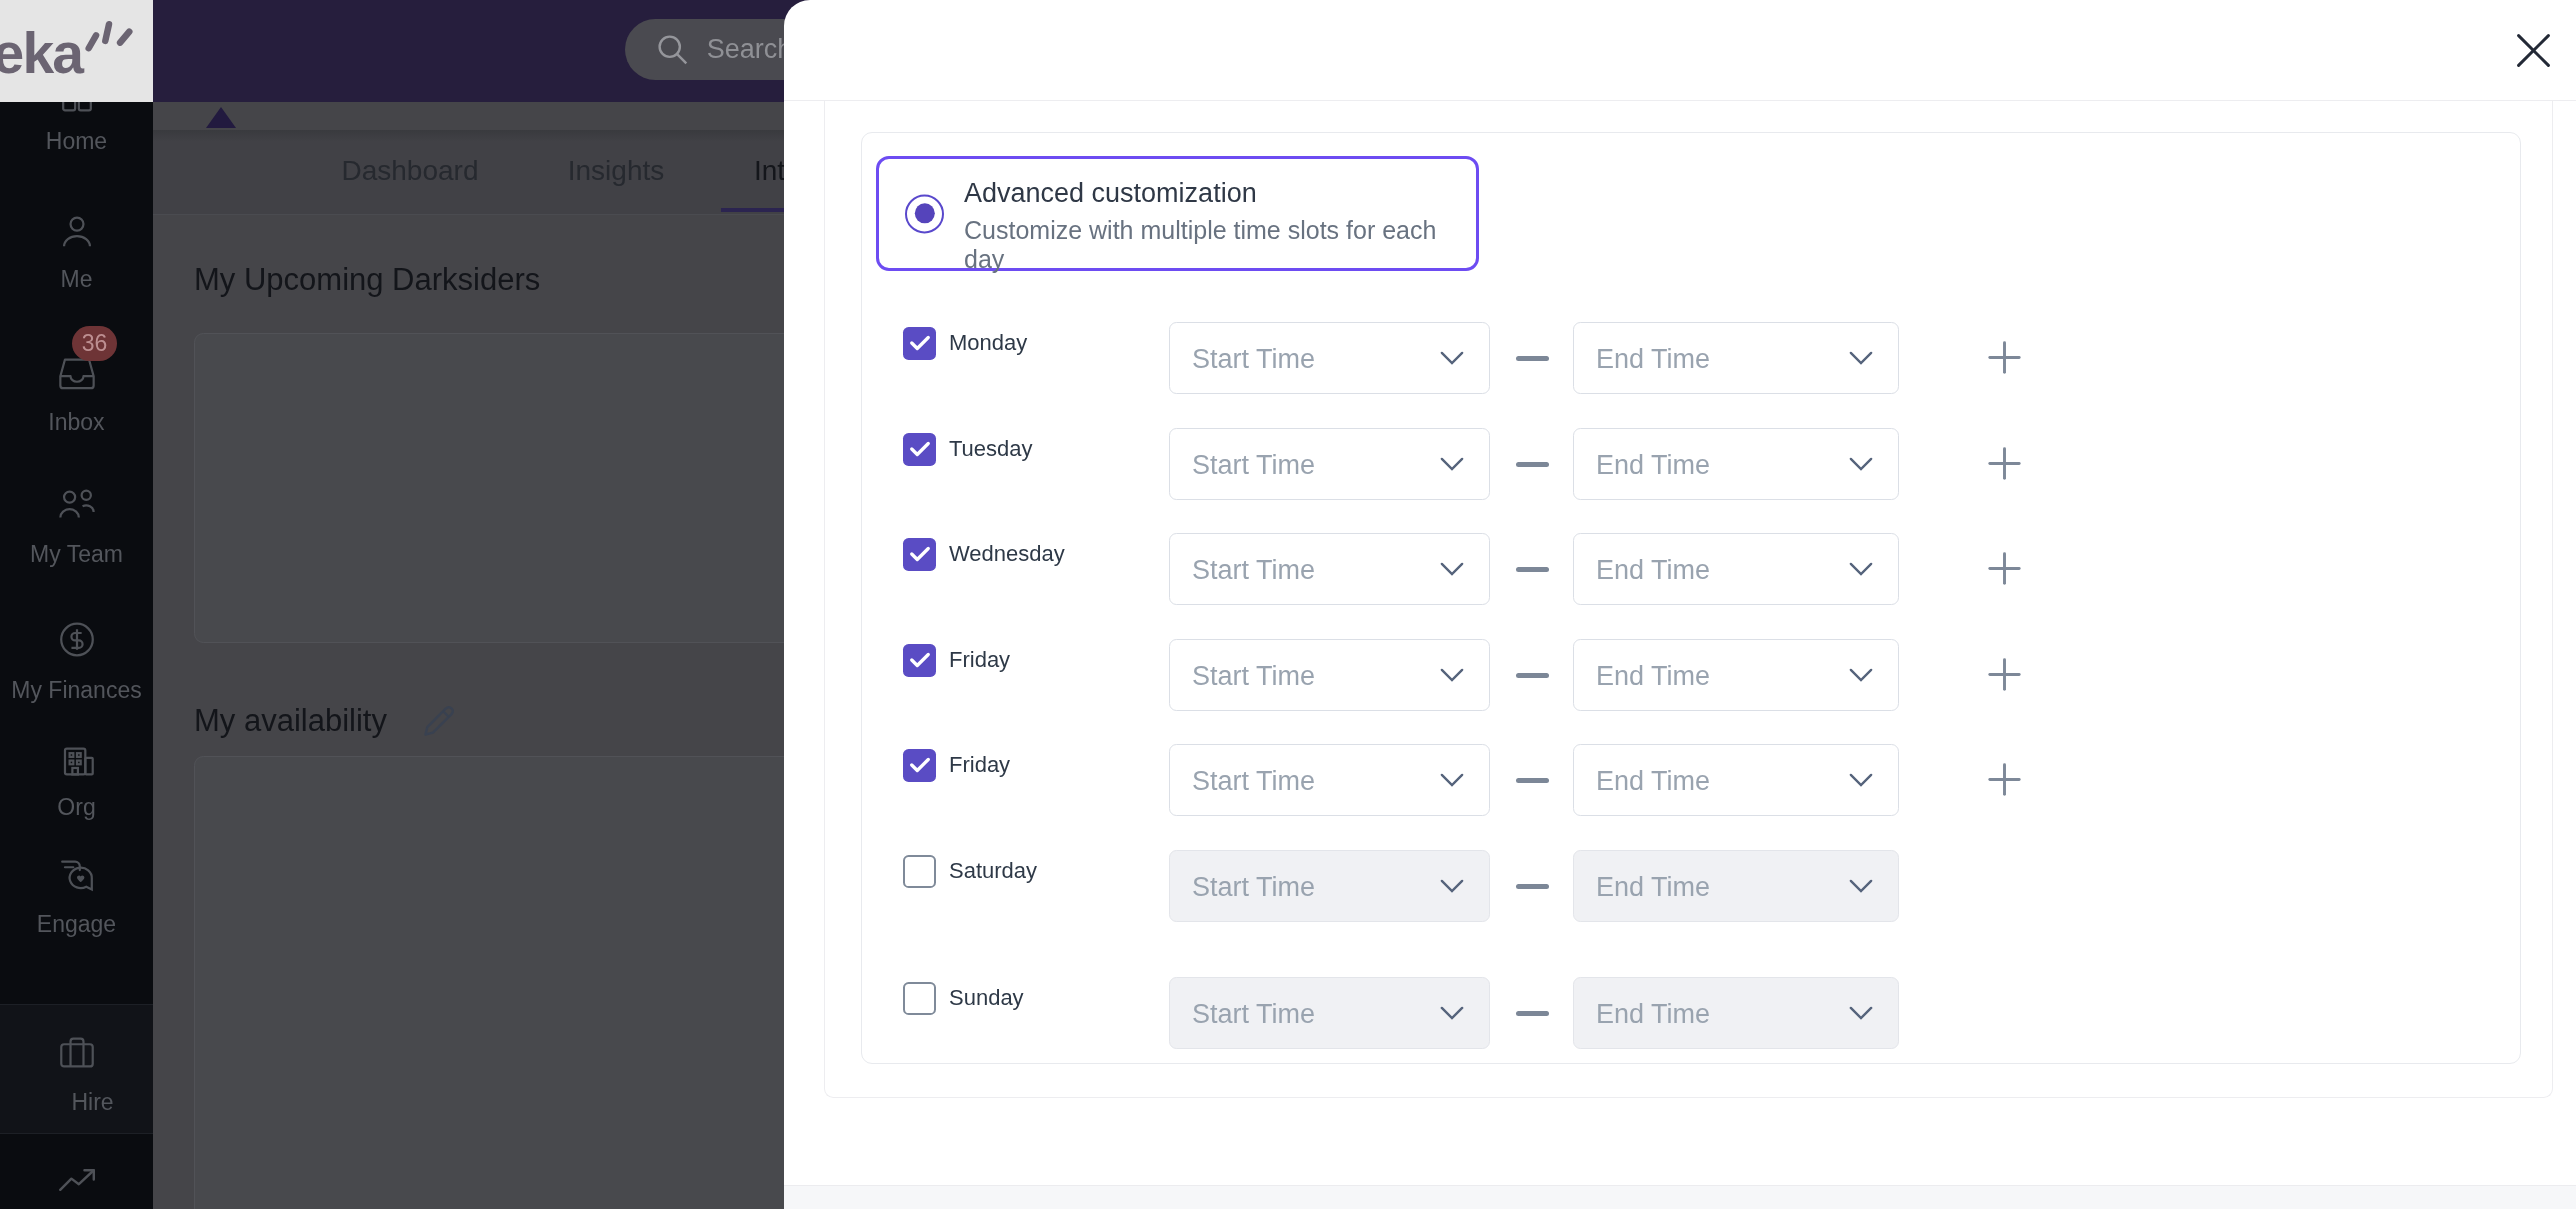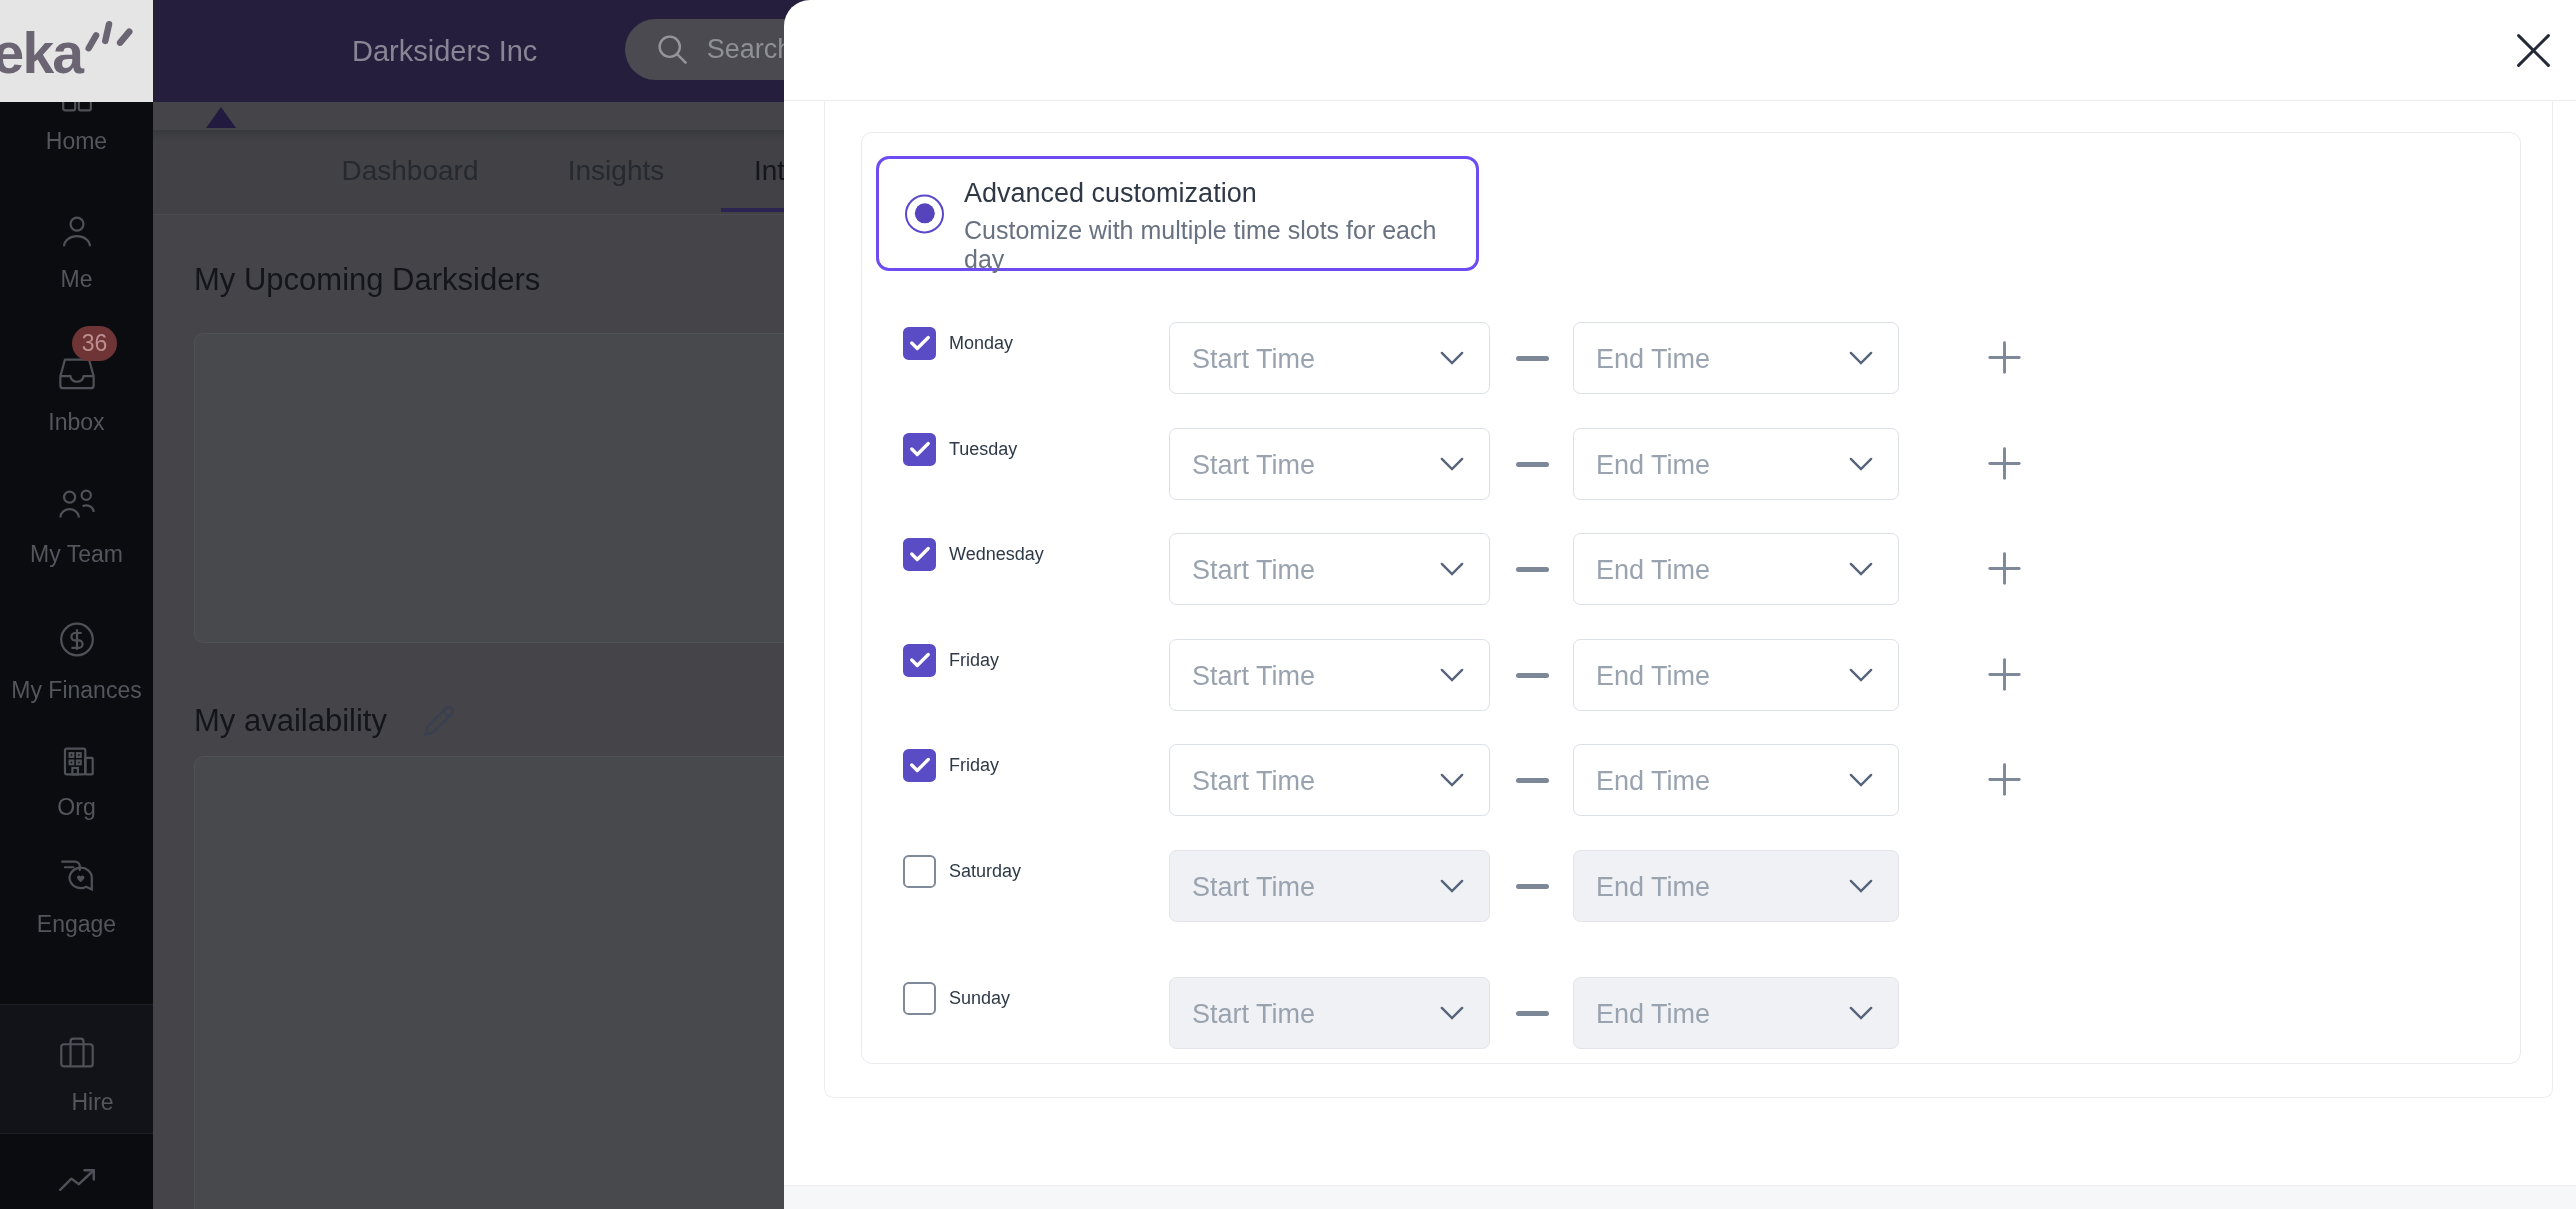--- a/index.html
+++ b/index.html
@@ -40,39 +40,38 @@
   .option-card{position:absolute;left:92px;top:156px;width:603px;height:115px;border:3.7px solid #6d4cf2;border-radius:13px;box-sizing:border-box;background:#fff;}
   .radio-outer{position:absolute;left:26px;top:50%;transform:translateY(-50%);width:39px;height:39px;border:2.8px solid #5948cc;border-radius:50%;box-sizing:border-box;}
   .radio-dot{position:absolute;left:50%;top:50%;transform:translate(-50%,-50%);width:20.4px;height:20.4px;border-radius:50%;background:#5544bb;}
   .option-title{position:absolute;left:85px;top:18.5px;font-size:27px;color:#2f3846;}
   .option-sub{position:absolute;left:85px;top:57px;font-size:25px;color:#687280;}
   .day-row{position:absolute;left:119px;width:1166px;height:72px;}
   .cbx{position:absolute;left:0;top:4.6px;width:33px;height:33px;border-radius:5.6px;box-sizing:border-box;}
   .cbx.checked{background:#5a4cc4;}
   .cbx.unchecked{background:#fff;border:2.8px solid #7f8a99;}
   .cbx svg{position:absolute;left:50%;top:50%;transform:translate(-50%,-50%);}
-  .day-label{position:absolute;left:46px;top:21px;transform:translateY(-50%);font-size:18px;color:#2e3947;white-space:nowrap;}
+  .day-label{position:absolute;left:46px;top:21px;transform:translateY(-50%);font-size:22px;color:#2e3947;white-space:nowrap;}
   .tsel{position:absolute;top:0;width:321px;height:72px;border-radius:7.4px;box-sizing:border-box;}
   .tsel .ph{position:absolute;left:22px;top:0;height:72px;line-height:72px;font-size:27px;color:#99a3af;}
   .tsel svg{position:absolute;right:24px;top:50%;transform:translateY(-50%);}
   .tsel.enabled{background:#fff;border:1.9px solid #dbdfe6;}
   .tsel.disabled{background:#f0f1f4;border:1.9px solid #e3e5ea;}
   .tsel.start{left:266px;}
   .tsel.end{left:670px;width:326px;}
   .range-dash{position:absolute;left:613px;top:34px;width:33px;height:4.6px;border-radius:2.8px;background:#7c8797;}
   .add-btn{position:absolute;left:1085px;top:19.4px;width:33px;height:33px;background:none;border:none;padding:0;cursor:pointer;color:#7d8898;}
   .modal-footer{position:absolute;left:0;top:1185px;width:1792px;height:25px;background:#f6f7f9;border-top:0.9px solid #ececef;}
 </style>
 </head>
 <body>
 
 <div id="stage">
 
   <div class="topbar">
-    <div class="company-name">Darksiders Inc</div>
     <div class="search-pill">
       <svg width="35" height="35" viewBox="0 0 38 38" fill="none" stroke="#95969b" stroke-width="2.6">
           <circle cx="16" cy="16" r="11"></circle>
           <line x1="24" y1="24" x2="34" y2="34"></line>
         </svg>
       <span class="search-ph">Search candidates by r</span>
     </div>
   </div>
 
   <div class="content"></div>

